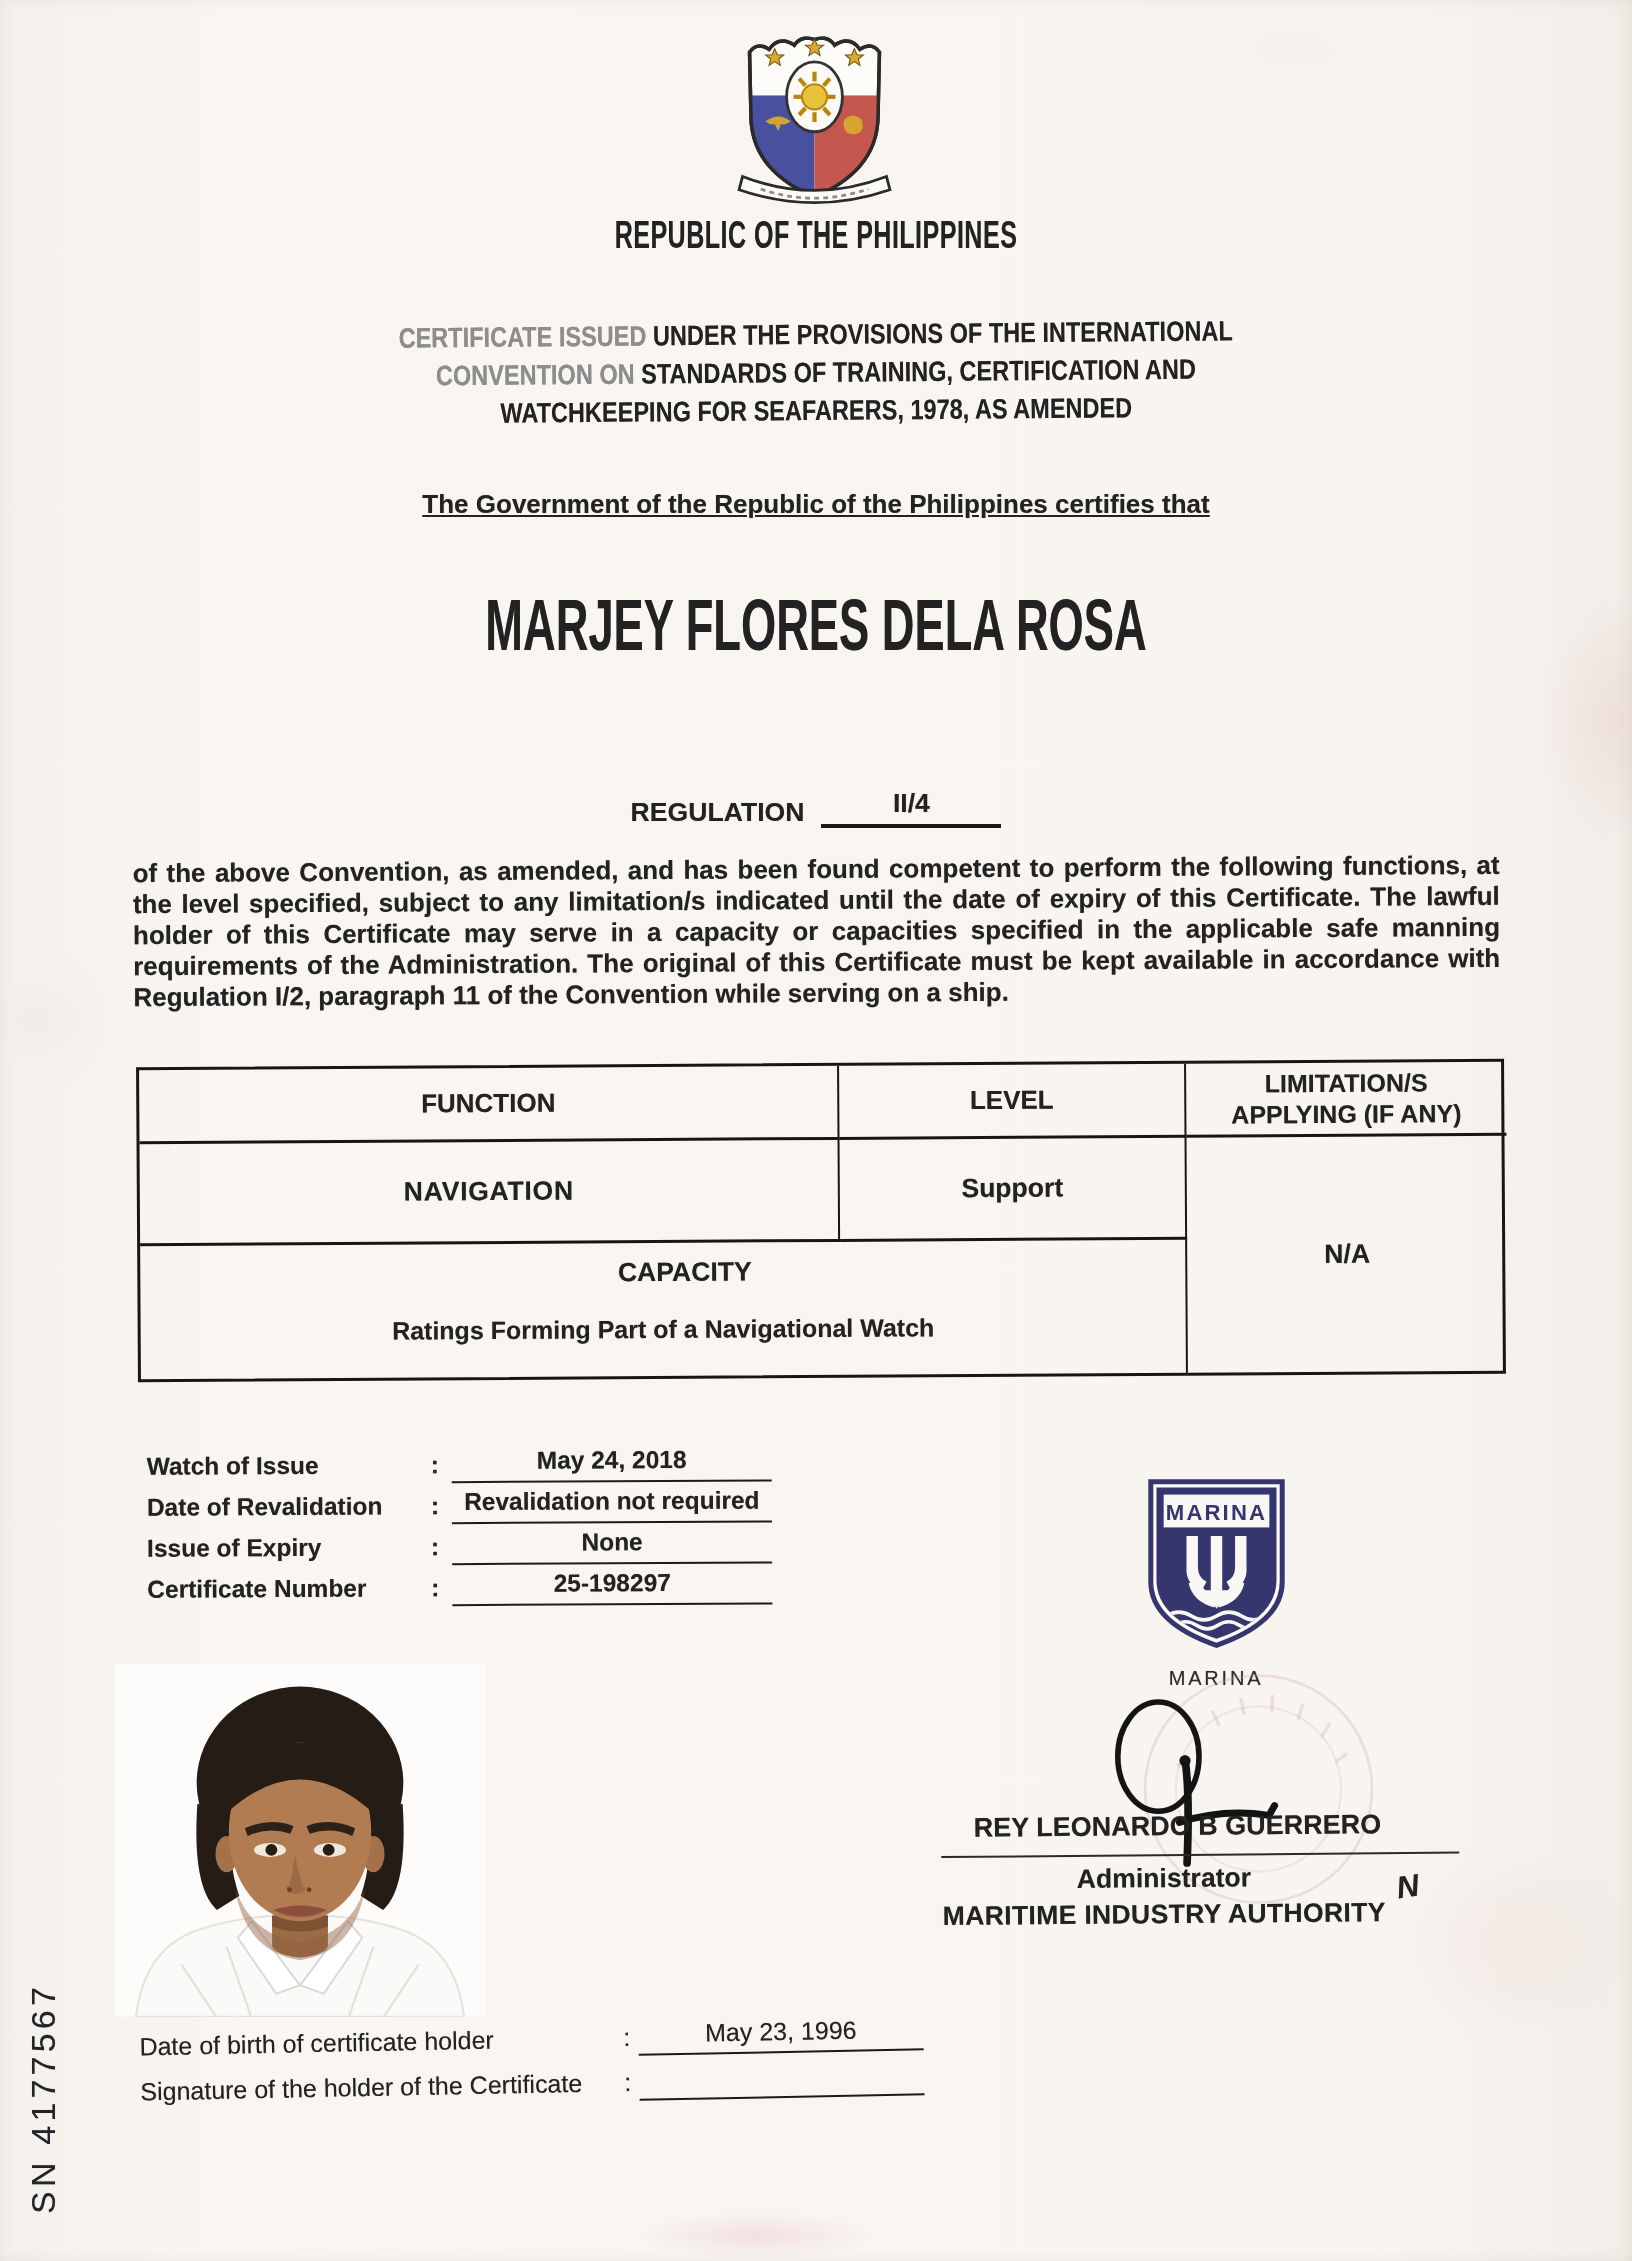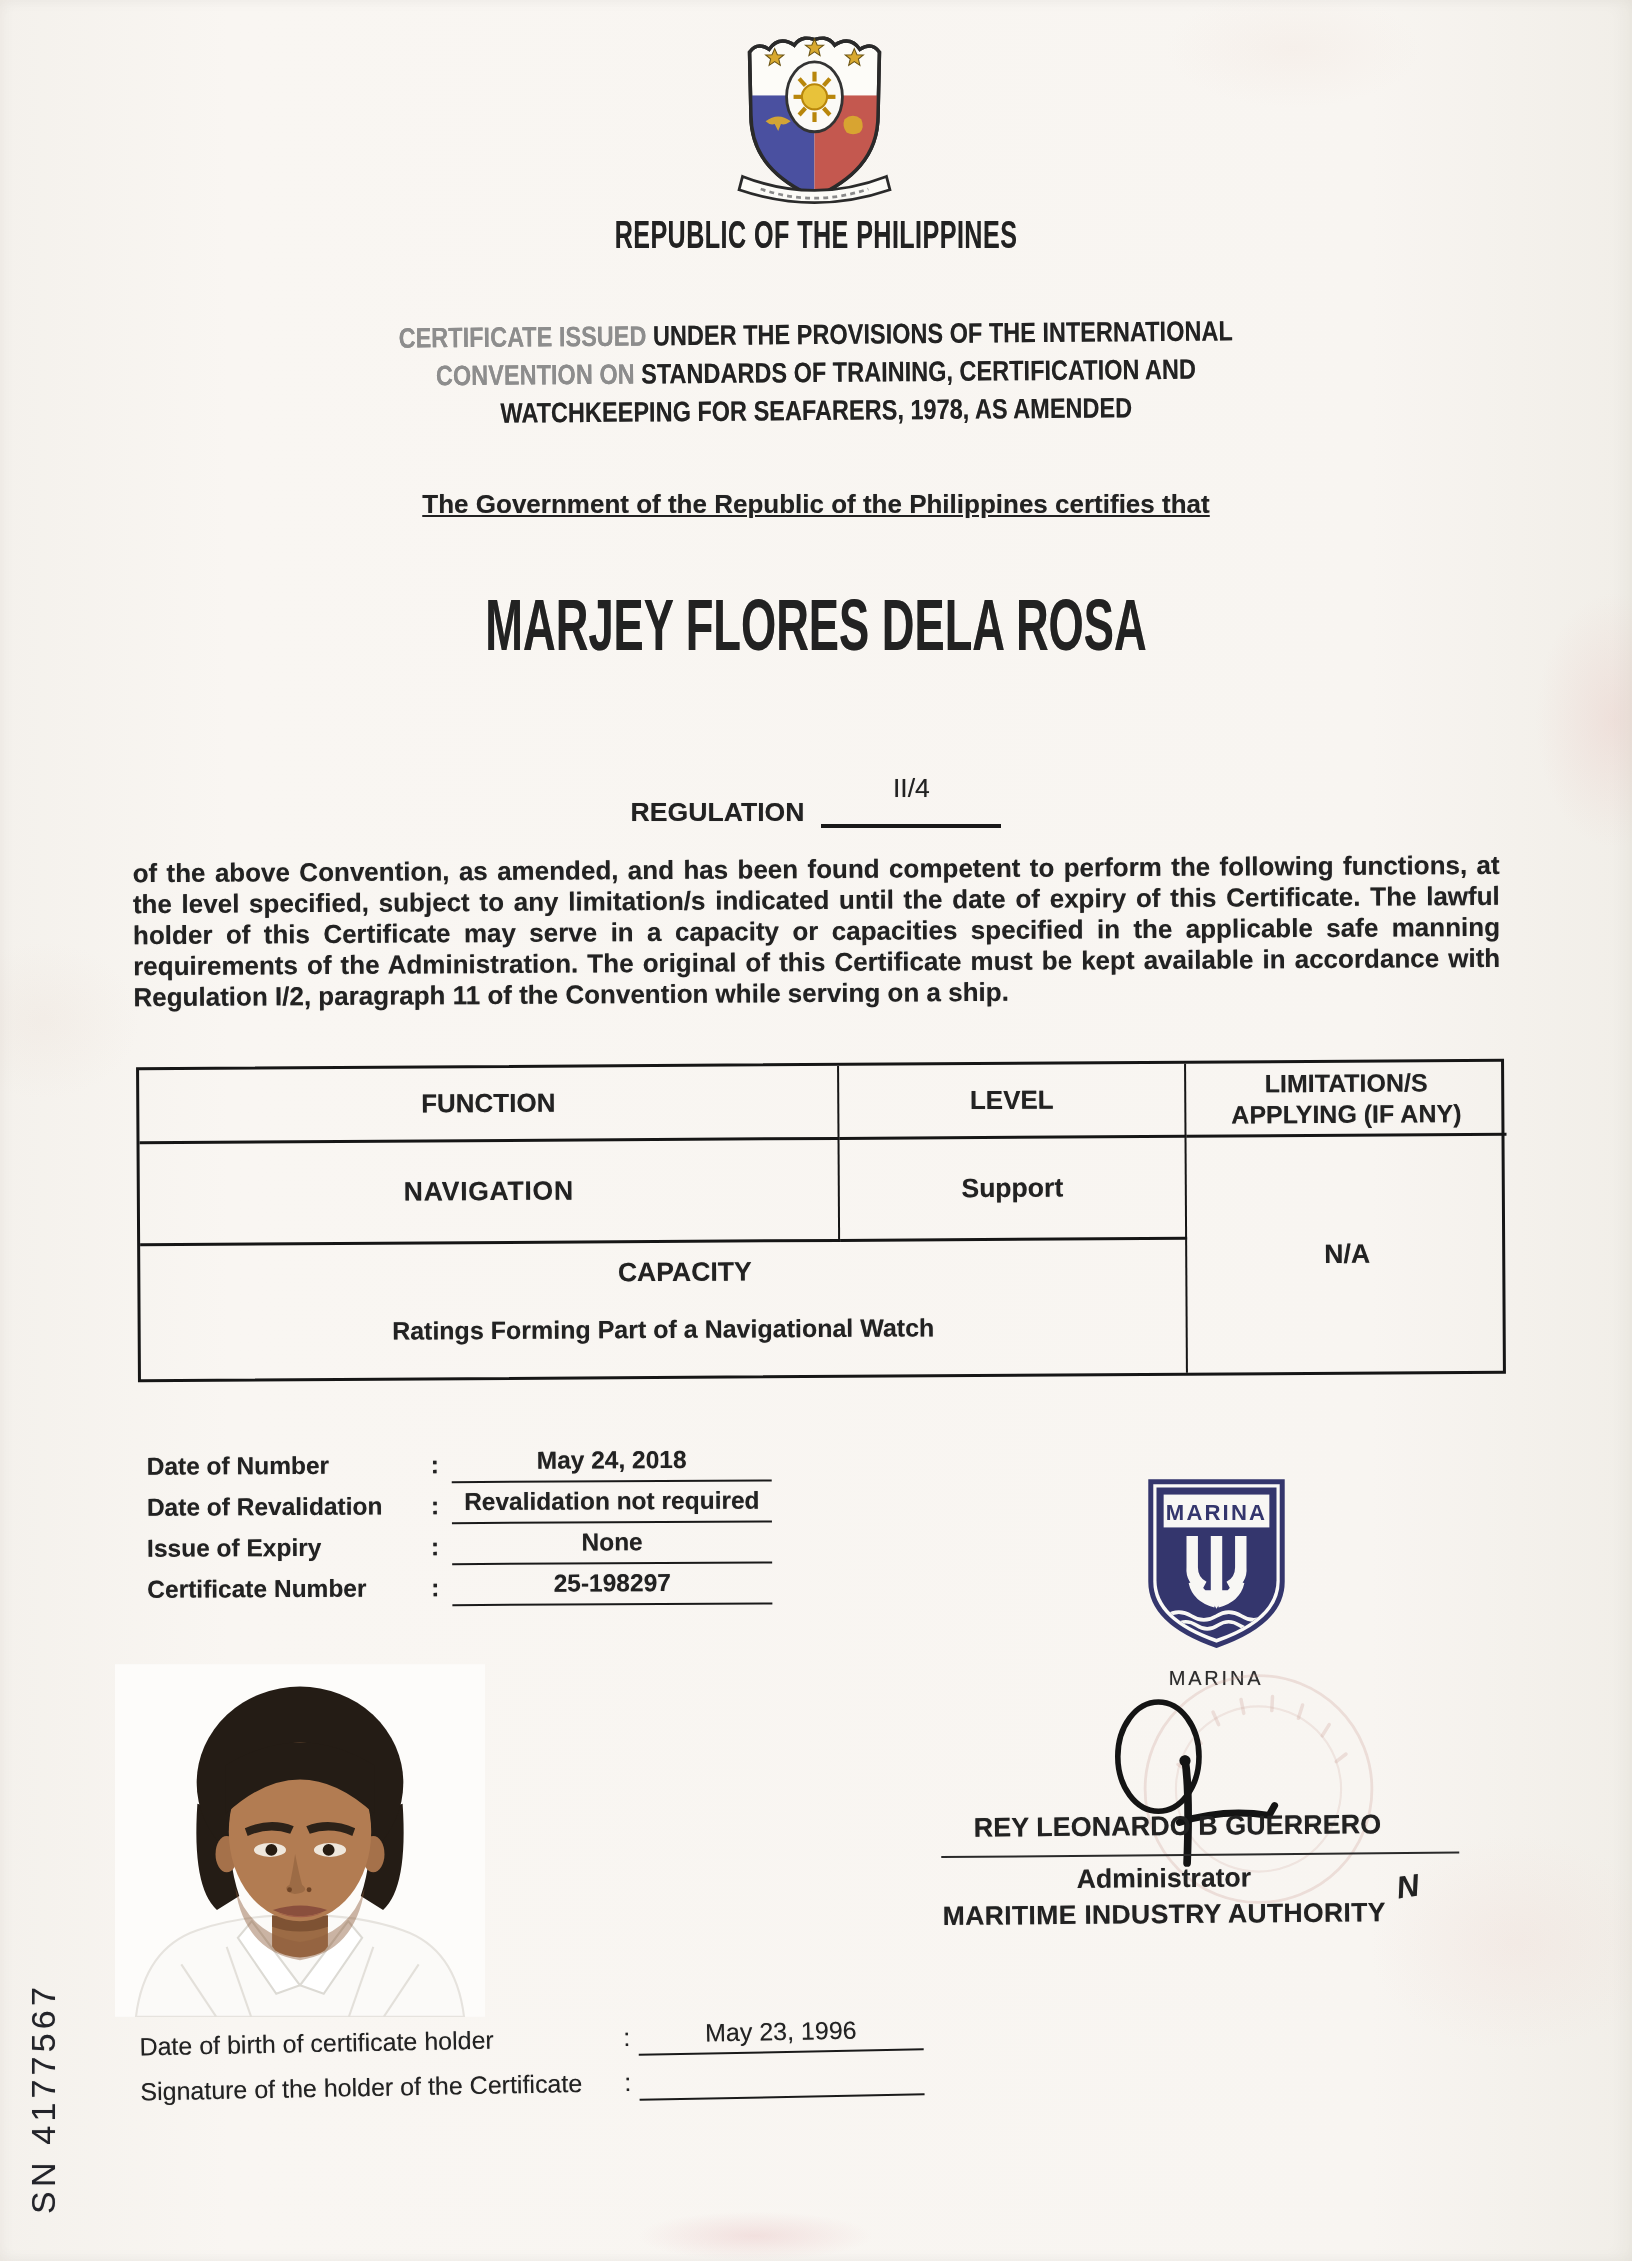--- a/index.html
+++ b/index.html
@@ -25,21 +25,21 @@
 
   .country-title{top:214px;font-size:38px;font-weight:700;letter-spacing:0.7px;transform:scaleX(.66);}
   .issued-heading{top:316px;font-size:28px;font-weight:700;line-height:38px;transform:rotate(-.5deg) scaleX(.84);}
   .issued-heading .faded{color:#8d8d8d;}
   .certifies-line{top:489px;font-size:26px;font-weight:700;text-decoration:underline;}
   .holder-name{top:587px;font-size:73px;font-weight:700;line-height:1.05;transform:scaleX(.62);white-space:nowrap;}
   .qualified-line{top:697px;font-size:26.6px;font-weight:700;}
   .regulation-line{top:773px;display:flex;justify-content:center;align-items:flex-end;gap:17px;}
   .regulation-label{font-size:26.6px;font-weight:700;}
   .regulation-underline{display:inline-block;width:180px;border-bottom:4.2px solid #191919;text-align:center;
-     font-size:26.6px;font-weight:400;padding-bottom:20px;}
+     font-size:26.6px;font-weight:700;padding-bottom:5px;margin-top:15px;}
   .body-par{left:133px;top:854px;width:1367px;font-size:26px;font-weight:700;line-height:31px;
      text-align:justify;transform:rotate(-.35deg);}
 
   .cert-table{left:137px;top:1063px;width:1368px;display:grid;
      grid-template-columns:700px 347px 320px;grid-template-rows:74px 102px 133px;
      border:3.5px solid #161616;box-sizing:border-box;transform:rotate(-.35deg);}
   .cell{display:flex;align-items:center;justify-content:center;box-sizing:border-box;text-align:center;}
   .h-cell{font-size:26px;font-weight:700;border-bottom:3.5px solid #161616;}
   .lim-head{font-size:25px;line-height:31px;}
   .col-div{border-right:2.8px solid #161616;}
@@ -156,21 +156,21 @@
     <div class="cell sup-cell col-div ink">Support</div>
     <div class="cell na-cell ink" style="grid-column:3;">N/A</div>
     <div class="cell cap-cell col-div ink">
       <div class="cap-label">CAPACITY</div>
       <div class="cap-value">Ratings Forming Part of a Navigational Watch</div>
     </div>
   </div>
 
   <div class="abs dates-block">
     <div class="d-row">
-      <span class="d-label ink">Date of Number</span>
+      <span class="d-label ink">Watch of Issue</span>
       <span class="d-colon ink">:</span>
       <span class="d-valbox ink">May 24, 2018</span>
     </div>
     <div class="d-row">
       <span class="d-label ink">Date of Revalidation</span>
       <span class="d-colon ink">:</span>
       <span class="d-valbox ink">Revalidation not required</span>
     </div>
     <div class="d-row">
       <span class="d-label ink">Issue of Expiry</span>

